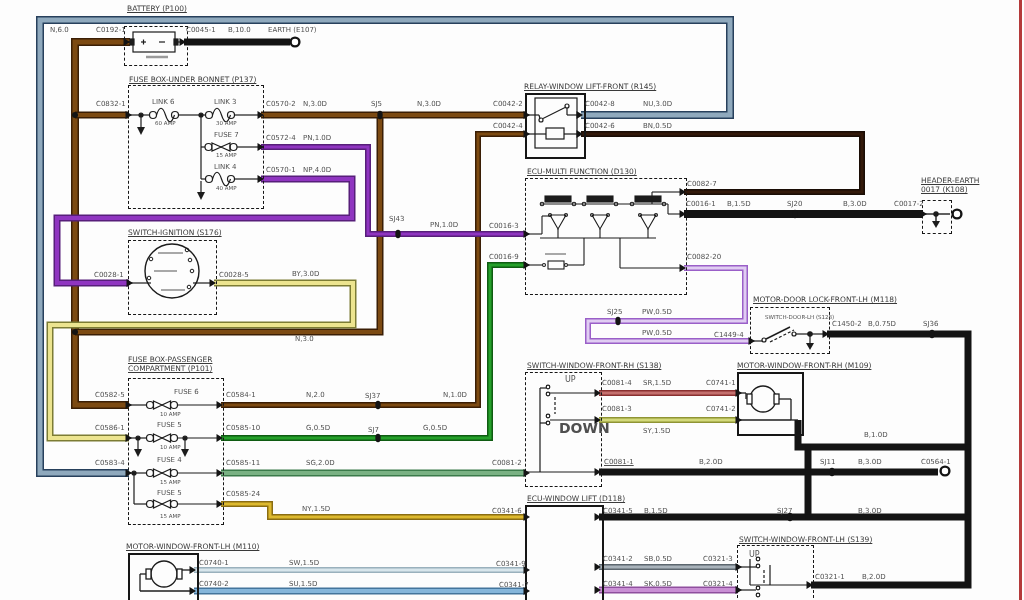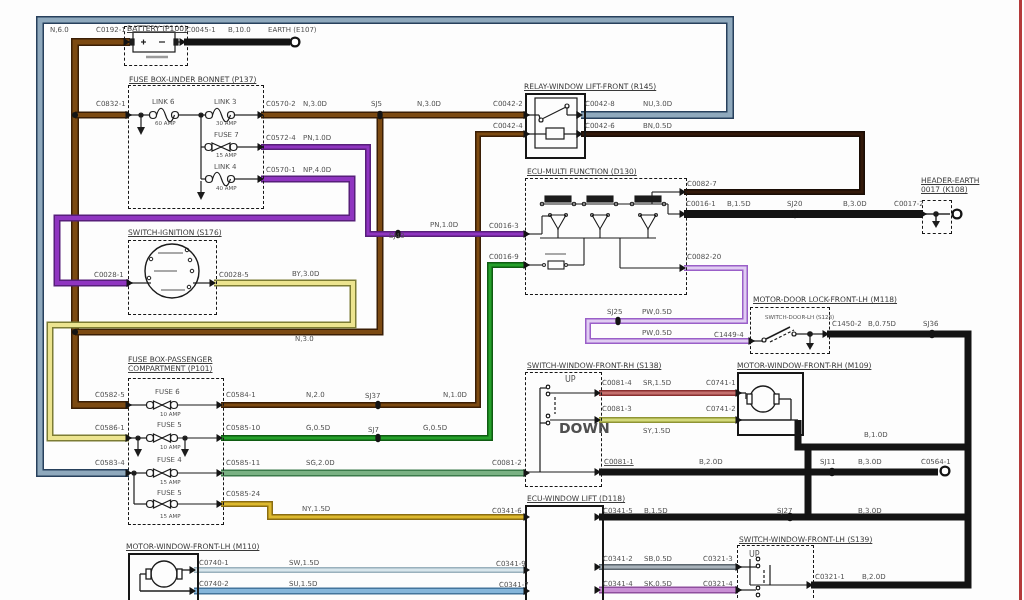--- a/index.html
+++ b/index.html
@@ -377,21 +377,21 @@
       <polygon points="594.5,563 601,567 594.5,571" fill="#141414"></polygon>
       <polygon points="594.5,586 601,590 594.5,594" fill="#141414"></polygon>
       <polygon points="735.5,563 742,567 735.5,571" fill="#141414"></polygon>
       <polygon points="735.5,586 742,590 735.5,594" fill="#141414"></polygon>
       <polygon points="806.5,581 813,585 806.5,589" fill="#141414"></polygon>
       <polygon points="189.5,566 196,570 189.5,574" fill="#141414"></polygon>
       <polygon points="189.5,587 196,591 189.5,595" fill="#141414"></polygon>
     </svg>
 
   <div id="labels-layer">
-      <div class="title" style="left: 127px; top: 24px;">BATTERY (P100)</div>
+      <div class="title" style="left: 127px; top: 4px;">BATTERY (P100)</div>
       <div class="title" style="left: 129px; top: 75px;">FUSE BOX-UNDER BONNET (P137)</div>
       <div class="title" style="left: 524px; top: 82px;">RELAY-WINDOW LIFT-FRONT (R145)</div>
       <div class="title" style="left: 527px; top: 167px;">ECU-MULTI FUNCTION (D130)</div>
       <div class="title" style="left: 921px; top: 176px;">HEADER-EARTH</div>
       <div class="title" style="left: 921px; top: 185px;">0017 (K108)</div>
       <div class="title" style="left: 128px; top: 228px;">SWITCH-IGNITION (S176)</div>
       <div class="title" style="left: 753px; top: 295px;">MOTOR-DOOR LOCK-FRONT-LH (M118)</div>
       <div class="title" style="left: 128px; top: 355px;">FUSE BOX-PASSENGER</div>
       <div class="title" style="left: 128px; top: 364px;">COMPARTMENT (P101)</div>
       <div class="title" style="left: 527px; top: 361px;">SWITCH-WINDOW-FRONT-RH (S138)</div>
@@ -420,21 +420,21 @@
       <div class="lbl" style="left: 214px; top: 163px; color: rgb(79, 79, 79);">LINK 4</div>
       <div class="lbl" style="left: 266px; top: 166px; color: rgb(79, 79, 79);">C0570-1</div>
       <div class="lbl" style="left: 303px; top: 166px; color: rgb(79, 79, 79);">NP,4.0D</div>
       <div class="lbl" style="left: 216px; top: 184px; font-size: 5.5px; color: rgb(79, 79, 79);">40 AMP</div>
       <div class="lbl" style="left: 493px; top: 100px; color: rgb(79, 79, 79);">C0042-2</div>
       <div class="lbl" style="left: 585px; top: 100px; color: rgb(79, 79, 79);">C0042-8</div>
       <div class="lbl" style="left: 643px; top: 100px; color: rgb(79, 79, 79);">NU,3.0D</div>
       <div class="lbl" style="left: 493px; top: 122px; color: rgb(79, 79, 79);">C0042-4</div>
       <div class="lbl" style="left: 585px; top: 122px; color: rgb(79, 79, 79);">C0042-6</div>
       <div class="lbl" style="left: 643px; top: 122px; color: rgb(79, 79, 79);">BN,0.5D</div>
-      <div class="lbl" style="left: 389px; top: 232px; color: rgb(79, 79, 79);">SJ43</div>
+      <div class="lbl" style="left: 389px; top: 215px; color: rgb(79, 79, 79);">SJ43</div>
       <div class="lbl" style="left: 430px; top: 221px; color: rgb(79, 79, 79);">PN,1.0D</div>
       <div class="lbl" style="left: 489px; top: 222px; color: rgb(79, 79, 79);">C0016-3</div>
       <div class="lbl" style="left: 489px; top: 253px; color: rgb(79, 79, 79);">C0016-9</div>
       <div class="lbl" style="left: 687px; top: 180px; color: rgb(79, 79, 79);">C0082-7</div>
       <div class="lbl" style="left: 686px; top: 200px; color: rgb(79, 79, 79);">C0016-1</div>
       <div class="lbl" style="left: 727px; top: 200px; color: rgb(79, 79, 79);">B,1.5D</div>
       <div class="lbl" style="left: 787px; top: 200px; color: rgb(79, 79, 79);">SJ20</div>
       <div class="lbl" style="left: 843px; top: 200px; color: rgb(79, 79, 79);">B,3.0D</div>
       <div class="lbl" style="left: 894px; top: 200px; color: rgb(79, 79, 79);">C0017-2</div>
       <div class="lbl" style="left: 687px; top: 253px; color: rgb(79, 79, 79);">C0082-20</div>
@@ -444,21 +444,21 @@
       <div class="lbl" style="left: 295px; top: 335px; color: rgb(79, 79, 79);">N,3.0</div>
       <div class="lbl" style="left: 607px; top: 308px; color: rgb(79, 79, 79);">SJ25</div>
       <div class="lbl" style="left: 642px; top: 308px; color: rgb(79, 79, 79);">PW,0.5D</div>
       <div class="lbl" style="left: 642px; top: 329px; color: rgb(79, 79, 79);">PW,0.5D</div>
       <div class="lbl" style="left: 714px; top: 331px; color: rgb(79, 79, 79);">C1449-4</div>
       <div class="lbl" style="left: 765px; top: 313px; font-size: 5.5px; color: rgb(79, 79, 79);">SWITCH-DOOR-LH (S128)</div>
       <div class="lbl" style="left: 832px; top: 320px; color: rgb(79, 79, 79);">C1450-2</div>
       <div class="lbl" style="left: 868px; top: 320px; color: rgb(79, 79, 79);">B,0.75D</div>
       <div class="lbl" style="left: 923px; top: 320px; color: rgb(79, 79, 79);">SJ36</div>
       <div class="lbl" style="left: 95px; top: 391px; color: rgb(79, 79, 79);">C0582-5</div>
-      <div class="lbl" style="left: 155px; top: 388px; color: rgb(79, 79, 79); text-align: right;">FUSE 6</div>
+      <div class="lbl" style="left: 174px; top: 388px; color: rgb(79, 79, 79); text-align: right;">FUSE 6</div>
       <div class="lbl" style="left: 226px; top: 391px; color: rgb(79, 79, 79);">C0584-1</div>
       <div class="lbl" style="left: 306px; top: 391px; color: rgb(79, 79, 79);">N,2.0</div>
       <div class="lbl" style="left: 365px; top: 392px; color: rgb(79, 79, 79);">SJ37</div>
       <div class="lbl" style="left: 423px; top: 391px; color: rgb(79, 79, 79); margin-left: 20px;">N,1.0D</div>
       <div class="lbl" style="left: 160px; top: 410px; font-size: 5.5px; color: rgb(79, 79, 79);">10 AMP</div>
       <div class="lbl" style="left: 95px; top: 424px; color: rgb(79, 79, 79);">C0586-1</div>
       <div class="lbl" style="left: 157px; top: 421px; color: rgb(79, 79, 79);">FUSE 5</div>
       <div class="lbl" style="left: 226px; top: 424px; color: rgb(79, 79, 79);">C0585-10</div>
       <div class="lbl" style="left: 306px; top: 424px; color: rgb(79, 79, 79);">G,0.5D</div>
       <div class="lbl" style="left: 368px; top: 426px; color: rgb(79, 79, 79);">SJ7</div>

